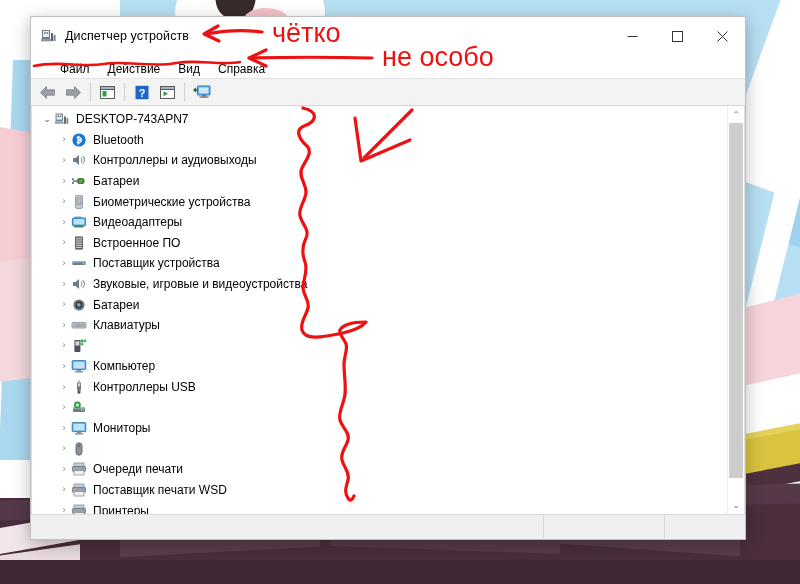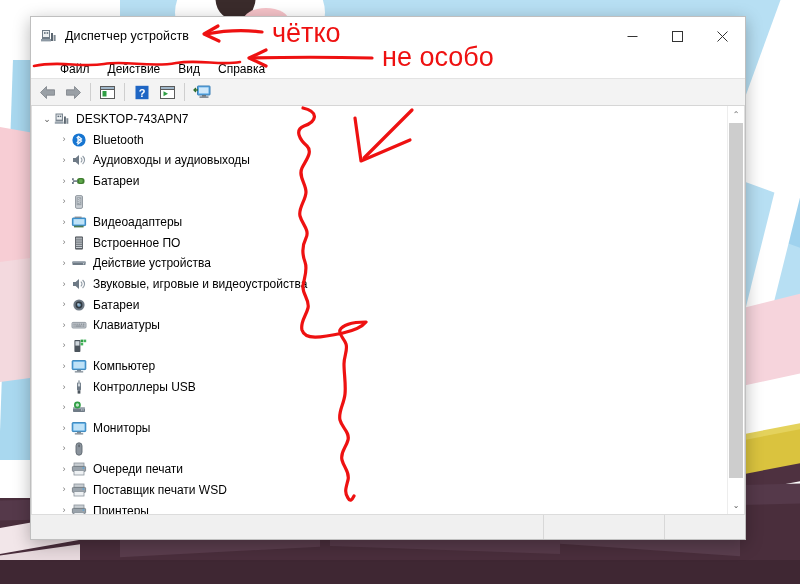--- a/index.html
+++ b/index.html
@@ -259,40 +259,41 @@
                 <path d="M7 4 L10.6 7 L5.6 10.6 M5.6 5.4 L10.6 9 L7 12 L7 4" stroke="#ffffff" stroke-width="1.1" fill="none"></path>
               </svg></span>
             <span class="lbl">Bluetooth</span>
           </div>
           <div class="row child">
             <span class="chev">›</span>
             <span class="ico"><svg width="16" height="16" viewBox="0 0 16 16">
                 <path d="M2 6 L4.6 6 L8 3 L8 13 L4.6 10 L2 10 Z" fill="#6e7a86"></path>
                 <path d="M9.8 5.6 C11.4 7 11.4 9 9.8 10.4 M11.6 4 C14.2 6.4 14.2 9.6 11.6 12" stroke="#8e99a3" stroke-width="1.1" fill="none"></path>
               </svg></span>
-            <span class="lbl">Аудиовходы и аудиовыходы</span>
+            <span class="lbl">Контроллеры и аудиовыходы</span>
           </div>
           <div class="row child">
             <span class="chev">›</span>
             <span class="ico"><svg width="16" height="16" viewBox="0 0 16 16">
                 <rect x="6" y="5" width="7.5" height="6" rx="2.5" fill="#3f7d2f"></rect>
                 <circle cx="9.8" cy="8" r="2" fill="#5fa84c"></circle>
                 <rect x="2" y="7.3" width="4.6" height="1.6" fill="#6e7a86"></rect>
                 <rect x="1" y="5.2" width="1.8" height="2" fill="#6e7a86"></rect>
                 <rect x="1" y="9" width="1.8" height="2" fill="#6e7a86"></rect>
               </svg></span>
             <span class="lbl">Батареи</span>
           </div>
           <div class="row child">
             <span class="chev">›</span>
             <span class="ico"><svg width="16" height="16" viewBox="0 0 16 16">
                 <rect x="4.5" y="1.6" width="7" height="12.8" rx="1.4" fill="#c9ced3" stroke="#8b939b" stroke-width="0.9"></rect>
                 <rect x="5.6" y="3.2" width="4.8" height="8" fill="#9ba3aa"></rect>
                 <path d="M6.6 5 C8 4 9 5 9.2 6.4 M6.6 6.8 C8 5.9 8.8 6.8 9 8 M6.6 8.6 C8 7.8 8.7 8.5 8.9 9.6" stroke="#e8ebee" stroke-width="0.7" fill="none"></path>
               </svg></span>
+            <span class="lbl">Биометрические устройства</span>
           </div>
           <div class="row child">
             <span class="chev">›</span>
             <span class="ico"><svg width="16" height="16" viewBox="0 0 16 16">
                 <rect x="1.4" y="4" width="13.2" height="7.6" rx="0.7" fill="#4aa3e0" stroke="#2b7cb5" stroke-width="0.9"></rect>
                 <rect x="2.6" y="5.1" width="10.8" height="5.4" fill="#bfe2f7"></rect>
                 <rect x="3" y="11.8" width="9.6" height="1.6" fill="#4d7a52"></rect>
                 <rect x="3.6" y="2.6" width="7" height="1.3" fill="#7f8a94"></rect>
               </svg></span>
             <span class="lbl">Видеоадаптеры</span>
@@ -312,21 +313,21 @@
               </svg></span>
             <span class="lbl">Встроенное ПО</span>
           </div>
           <div class="row child">
             <span class="chev">›</span>
             <span class="ico"><svg width="16" height="16" viewBox="0 0 16 16">
                 <rect x="1.4" y="6.4" width="13.2" height="3.6" rx="0.8" fill="#6f7b86"></rect>
                 <rect x="1.4" y="6.4" width="13.2" height="1.4" fill="#98a3ad"></rect>
                 <circle cx="12.6" cy="8.8" r="0.7" fill="#cfd6dc"></circle>
               </svg></span>
-            <span class="lbl">Действие устройства</span>
+            <span class="lbl">Поставщик устройства</span>
           </div>
           <div class="row child">
             <span class="chev">›</span>
             <span class="ico"><svg width="16" height="16" viewBox="0 0 16 16">
                 <path d="M2 6 L4.6 6 L8 3 L8 13 L4.6 10 L2 10 Z" fill="#6e7a86"></path>
                 <path d="M9.8 5.6 C11.4 7 11.4 9 9.8 10.4 M11.6 4 C14.2 6.4 14.2 9.6 11.6 12" stroke="#8e99a3" stroke-width="1.1" fill="none"></path>
               </svg></span>
             <span class="lbl">Звуковые, игровые и видеоустройства</span>
           </div>
           <div class="row child">

